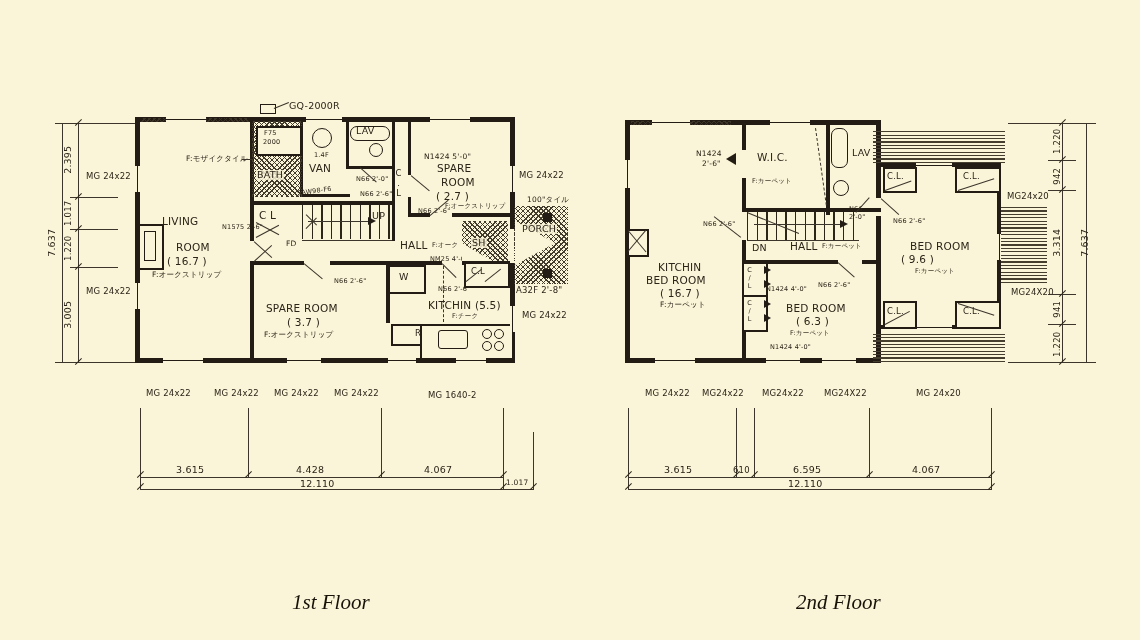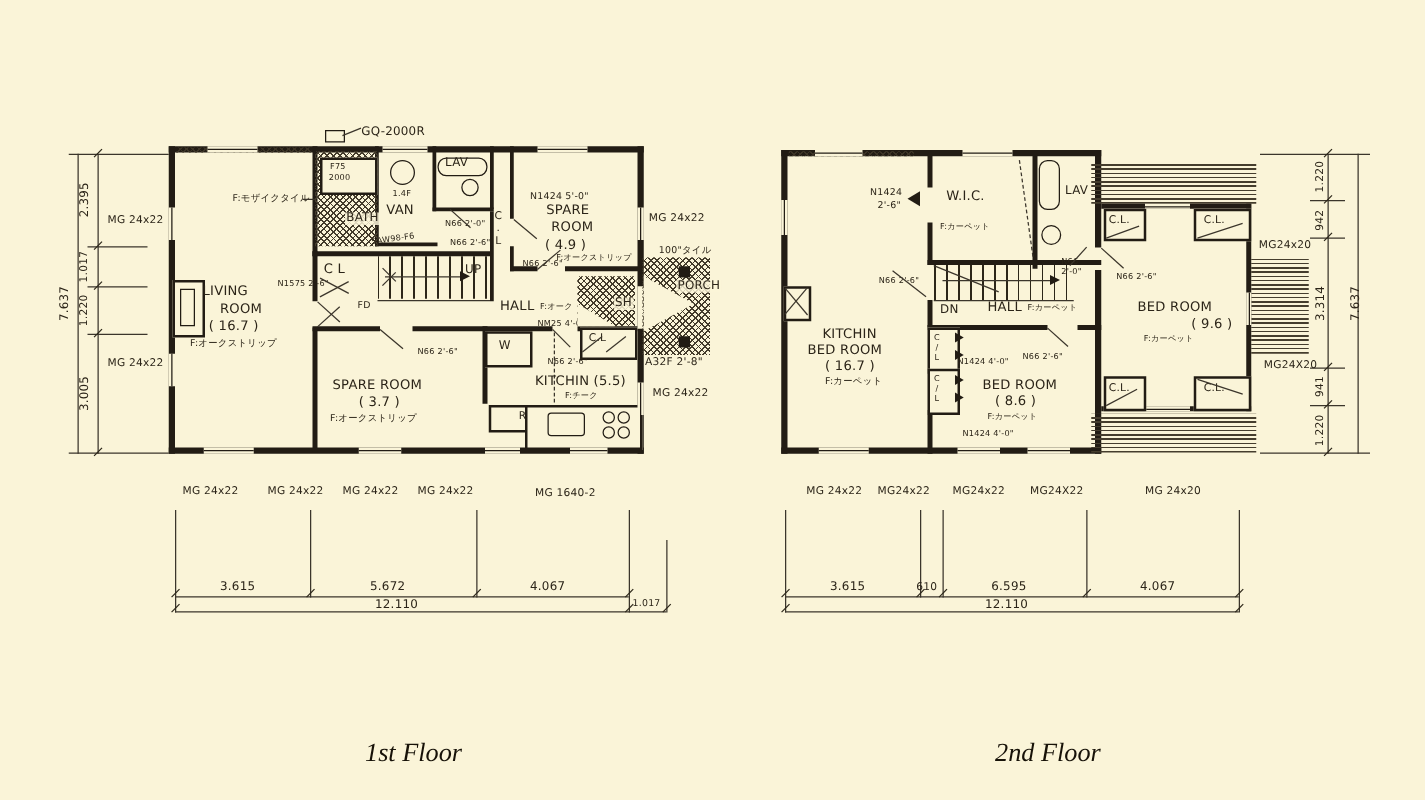--- a/index.html
+++ b/index.html
@@ -4,21 +4,21 @@
 <style>
   html,body{margin:0;padding:0;background:#e8e4d0;}
   .page{position:relative;width:1140px;height:640px;background:#faf4d8;overflow:hidden;
         font-family:"DejaVu Sans",sans-serif;}
   .a{position:absolute;}
   .w{position:absolute;background:#221c14;}
   .ln{position:absolute;background:#3b352b;}
   .lbl{position:absolute;color:#2b2418;white-space:nowrap;line-height:1;letter-spacing:.2px;}
   .s6{font-size:6.5px;}.s7{font-size:7.5px;}.s8{font-size:8.5px;}.s9{font-size:9.5px;}.s10{font-size:10.5px;}
   .rot{transform:rotate(-90deg);transform-origin:center;text-align:center;}
-  .halo{background:rgba(250,244,216,.85);padding:0 1px;margin-left:20px;}
+  .halo{background:rgba(250,244,216,.85);padding:0 1px;}
   .box{position:absolute;border:2px solid #221c14;background:#faf4d8;}
   .circ{position:absolute;border:1.4px solid #221c14;border-radius:50%;background:#faf4d8;}
   .xh{position:absolute;background-image:
       repeating-linear-gradient(45deg,#433b2b 0 1px,transparent 1px 3.6px),
       repeating-linear-gradient(-45deg,#433b2b 0 1px,transparent 1px 3.6px);}
   .hh{position:absolute;background-image:repeating-linear-gradient(0deg,#453d2d 0 1.2px,transparent 1.2px 3.4px);}
   .stair{position:absolute;background-image:repeating-linear-gradient(90deg,#2c2619 0 1.4px,transparent 1.4px 9.6px);}
   .dashv{position:absolute;border-left:1.4px dashed #3b352b;}
   .dashd{position:absolute;border-top:1.2px dashed #3b352b;transform-origin:0 0;}
   .diag{position:absolute;height:1.2px;background:#3b352b;transform-origin:0 50%;}
@@ -80,21 +80,21 @@
   <div class="diag" style="left:360px;top:167px;width:22px;transform:rotate(42deg)"></div>
 
   <div class="box" style="left:260px;top:104px;width:14px;height:8px;border-width:1px"></div>
   <div class="diag" style="left:274px;top:108px;width:16px;transform:rotate(-22deg)"></div>
   <div class="lbl s9" style="left:289px;top:101px">GQ-2000R</div>
 
   <div class="lbl s7" style="left:186px;top:155px">F:モザイクタイル</div>
   <div class="ln" style="left:242px;top:159px;width:10px;height:1px"></div>
   <div class="box" style="left:138px;top:224px;width:22px;height:42px"></div>
   <div class="box" style="left:144px;top:231px;width:10px;height:28px;border-width:1.4px"></div>
-  <div class="lbl s10" style="left:162px;top:228px">LIVING</div>
+  <div class="lbl s10" style="left:162px;top:216px">LIVING</div>
   <div class="lbl s10" style="left:176px;top:242px">ROOM</div>
   <div class="lbl s10" style="left:167px;top:256px">( 16.7 )</div>
   <div class="lbl s7" style="left:152px;top:271px">F:オークストリップ</div>
   <div class="lbl s6" style="left:222px;top:224px">N1575 2'-6"</div>
   <div class="diag" style="left:254px;top:241px;width:24px;transform:rotate(42deg)"></div>
   <div class="diag" style="left:254px;top:261px;width:24px;transform:rotate(-42deg)"></div>
 
   <div class="lbl s10" style="left:259px;top:210px">C L</div>
   <div class="diag" style="left:256px;top:222px;width:26px;transform:rotate(28deg)"></div>
   <div class="diag" style="left:256px;top:237px;width:26px;transform:rotate(-28deg)"></div>
@@ -104,21 +104,21 @@
   <div class="ln" style="left:308px;top:221px;width:62px;height:1.4px"></div>
   <div class="diag" style="left:306px;top:214px;width:15px;transform:rotate(45deg)"></div>
   <div class="diag" style="left:306px;top:228px;width:15px;transform:rotate(-45deg)"></div>
   <div class="tri" style="left:368px;top:217px;border-top:4.5px solid transparent;border-bottom:4.5px solid transparent;border-left:8px solid #221c14"></div>
   <div class="lbl s9" style="left:372px;top:211px">UP</div>
 
   <div class="lbl s8 vtext" style="left:394px;top:168px">C.L</div>
   <div class="lbl s7" style="left:424px;top:153px">N1424 5'-0"</div>
   <div class="lbl s10" style="left:437px;top:163px">SPARE</div>
   <div class="lbl s10" style="left:441px;top:177px">ROOM</div>
-  <div class="lbl s10" style="left:436px;top:191px">( 4.9 )</div>
+  <div class="lbl s10" style="left:436px;top:191px">( 2.7 )</div>
   <div class="lbl s6" style="left:445px;top:203px">F:オークストリップ</div>
   <div class="lbl s6" style="left:418px;top:208px">N66 2'-6"</div>
   <div class="diag" style="left:411px;top:175px;width:24px;transform:rotate(40deg)"></div>
   <div class="diag" style="left:430px;top:215px;width:24px;transform:rotate(-40deg)"></div>
 
   <div class="lbl s10" style="left:400px;top:240px">HALL</div>
   <div class="lbl s6" style="left:432px;top:242px">F:オーク</div>
   <div class="lbl s6" style="left:430px;top:256px">NM25 4'-0"</div>
   <div class="lbl s6" style="left:334px;top:278px">N66 2'-6"</div>
   <div class="diag" style="left:304px;top:263px;width:24px;transform:rotate(40deg)"></div>
@@ -189,21 +189,21 @@
   <div class="ln" style="left:140px;top:477px;width:363px;height:1.2px"></div>
   <div class="ln" style="left:140px;top:489px;width:393px;height:1.2px"></div>
   <div class="tick" style="left:136px;top:474px"></div>
   <div class="tick" style="left:244px;top:474px"></div>
   <div class="tick" style="left:377px;top:474px"></div>
   <div class="tick" style="left:499px;top:474px"></div>
   <div class="tick" style="left:136px;top:486px"></div>
   <div class="tick" style="left:499px;top:486px"></div>
   <div class="tick" style="left:529px;top:486px"></div>
   <div class="lbl s9" style="left:176px;top:465px">3.615</div>
-  <div class="lbl s9" style="left:296px;top:465px">5.672</div>
+  <div class="lbl s9" style="left:296px;top:465px">4.428</div>
   <div class="lbl s9" style="left:424px;top:465px">4.067</div>
   <div class="lbl s9" style="left:300px;top:479px">12.110</div>
   <div class="lbl s7" style="left:506px;top:479px">1.017</div>
 
   <div class="ln" style="left:62px;top:123px;width:1px;height:240px"></div>
   <div class="ln" style="left:78px;top:123px;width:1px;height:240px"></div>
   <div class="ln" style="left:55px;top:123px;width:80px;height:1px"></div>
   <div class="ln" style="left:55px;top:362px;width:80px;height:1px"></div>
   <div class="ln" style="left:70px;top:197px;width:48px;height:1px"></div>
   <div class="ln" style="left:70px;top:229px;width:48px;height:1px"></div>
@@ -296,28 +296,28 @@
   <div class="lbl s6 vtext" style="left:746px;top:266px">C/L</div>
   <div class="lbl s6 vtext" style="left:746px;top:299px">C/L</div>
   <div class="tri" style="left:764px;top:266px;border-top:4px solid transparent;border-bottom:4px solid transparent;border-left:7px solid #221c14"></div>
   <div class="tri" style="left:764px;top:280px;border-top:4px solid transparent;border-bottom:4px solid transparent;border-left:7px solid #221c14"></div>
   <div class="tri" style="left:764px;top:300px;border-top:4px solid transparent;border-bottom:4px solid transparent;border-left:7px solid #221c14"></div>
   <div class="tri" style="left:764px;top:314px;border-top:4px solid transparent;border-bottom:4px solid transparent;border-left:7px solid #221c14"></div>
   <div class="lbl s6" style="left:766px;top:286px">N1424 4'-0"</div>
   <div class="lbl s6" style="left:818px;top:282px">N66 2'-6"</div>
   <div class="diag" style="left:838px;top:262px;width:22px;transform:rotate(42deg)"></div>
   <div class="lbl s10" style="left:786px;top:303px">BED ROOM</div>
-  <div class="lbl s10" style="left:796px;top:316px">( 8.6 )</div>
+  <div class="lbl s10" style="left:796px;top:316px">( 6.3 )</div>
   <div class="lbl s6" style="left:790px;top:330px">F:カーペット</div>
   <div class="lbl s6" style="left:770px;top:344px">N1424 4'-0"</div>
 
   <div class="lbl s6" style="left:893px;top:218px">N66 2'-6"</div>
   <div class="diag" style="left:881px;top:198px;width:24px;transform:rotate(42deg)"></div>
   <div class="lbl s10" style="left:910px;top:241px">BED ROOM</div>
-  <div class="lbl s10" style="left:953px;top:254px">( 9.6 )</div>
+  <div class="lbl s10" style="left:901px;top:254px">( 9.6 )</div>
   <div class="lbl s6" style="left:915px;top:268px">F:カーペット</div>
 
   <div class="winh" style="left:652px;top:120px;width:38px;height:5px"></div>
   <div class="winh" style="left:770px;top:120px;width:40px;height:5px"></div>
   <div class="winv" style="left:625px;top:160px;width:5px;height:28px"></div>
   <div class="winh" style="left:655px;top:358px;width:40px;height:5px"></div>
   <div class="winh" style="left:766px;top:358px;width:34px;height:5px"></div>
   <div class="winh" style="left:822px;top:358px;width:34px;height:5px"></div>
 
   <div class="lbl s8" style="left:1007px;top:192px">MG24x20</div>

